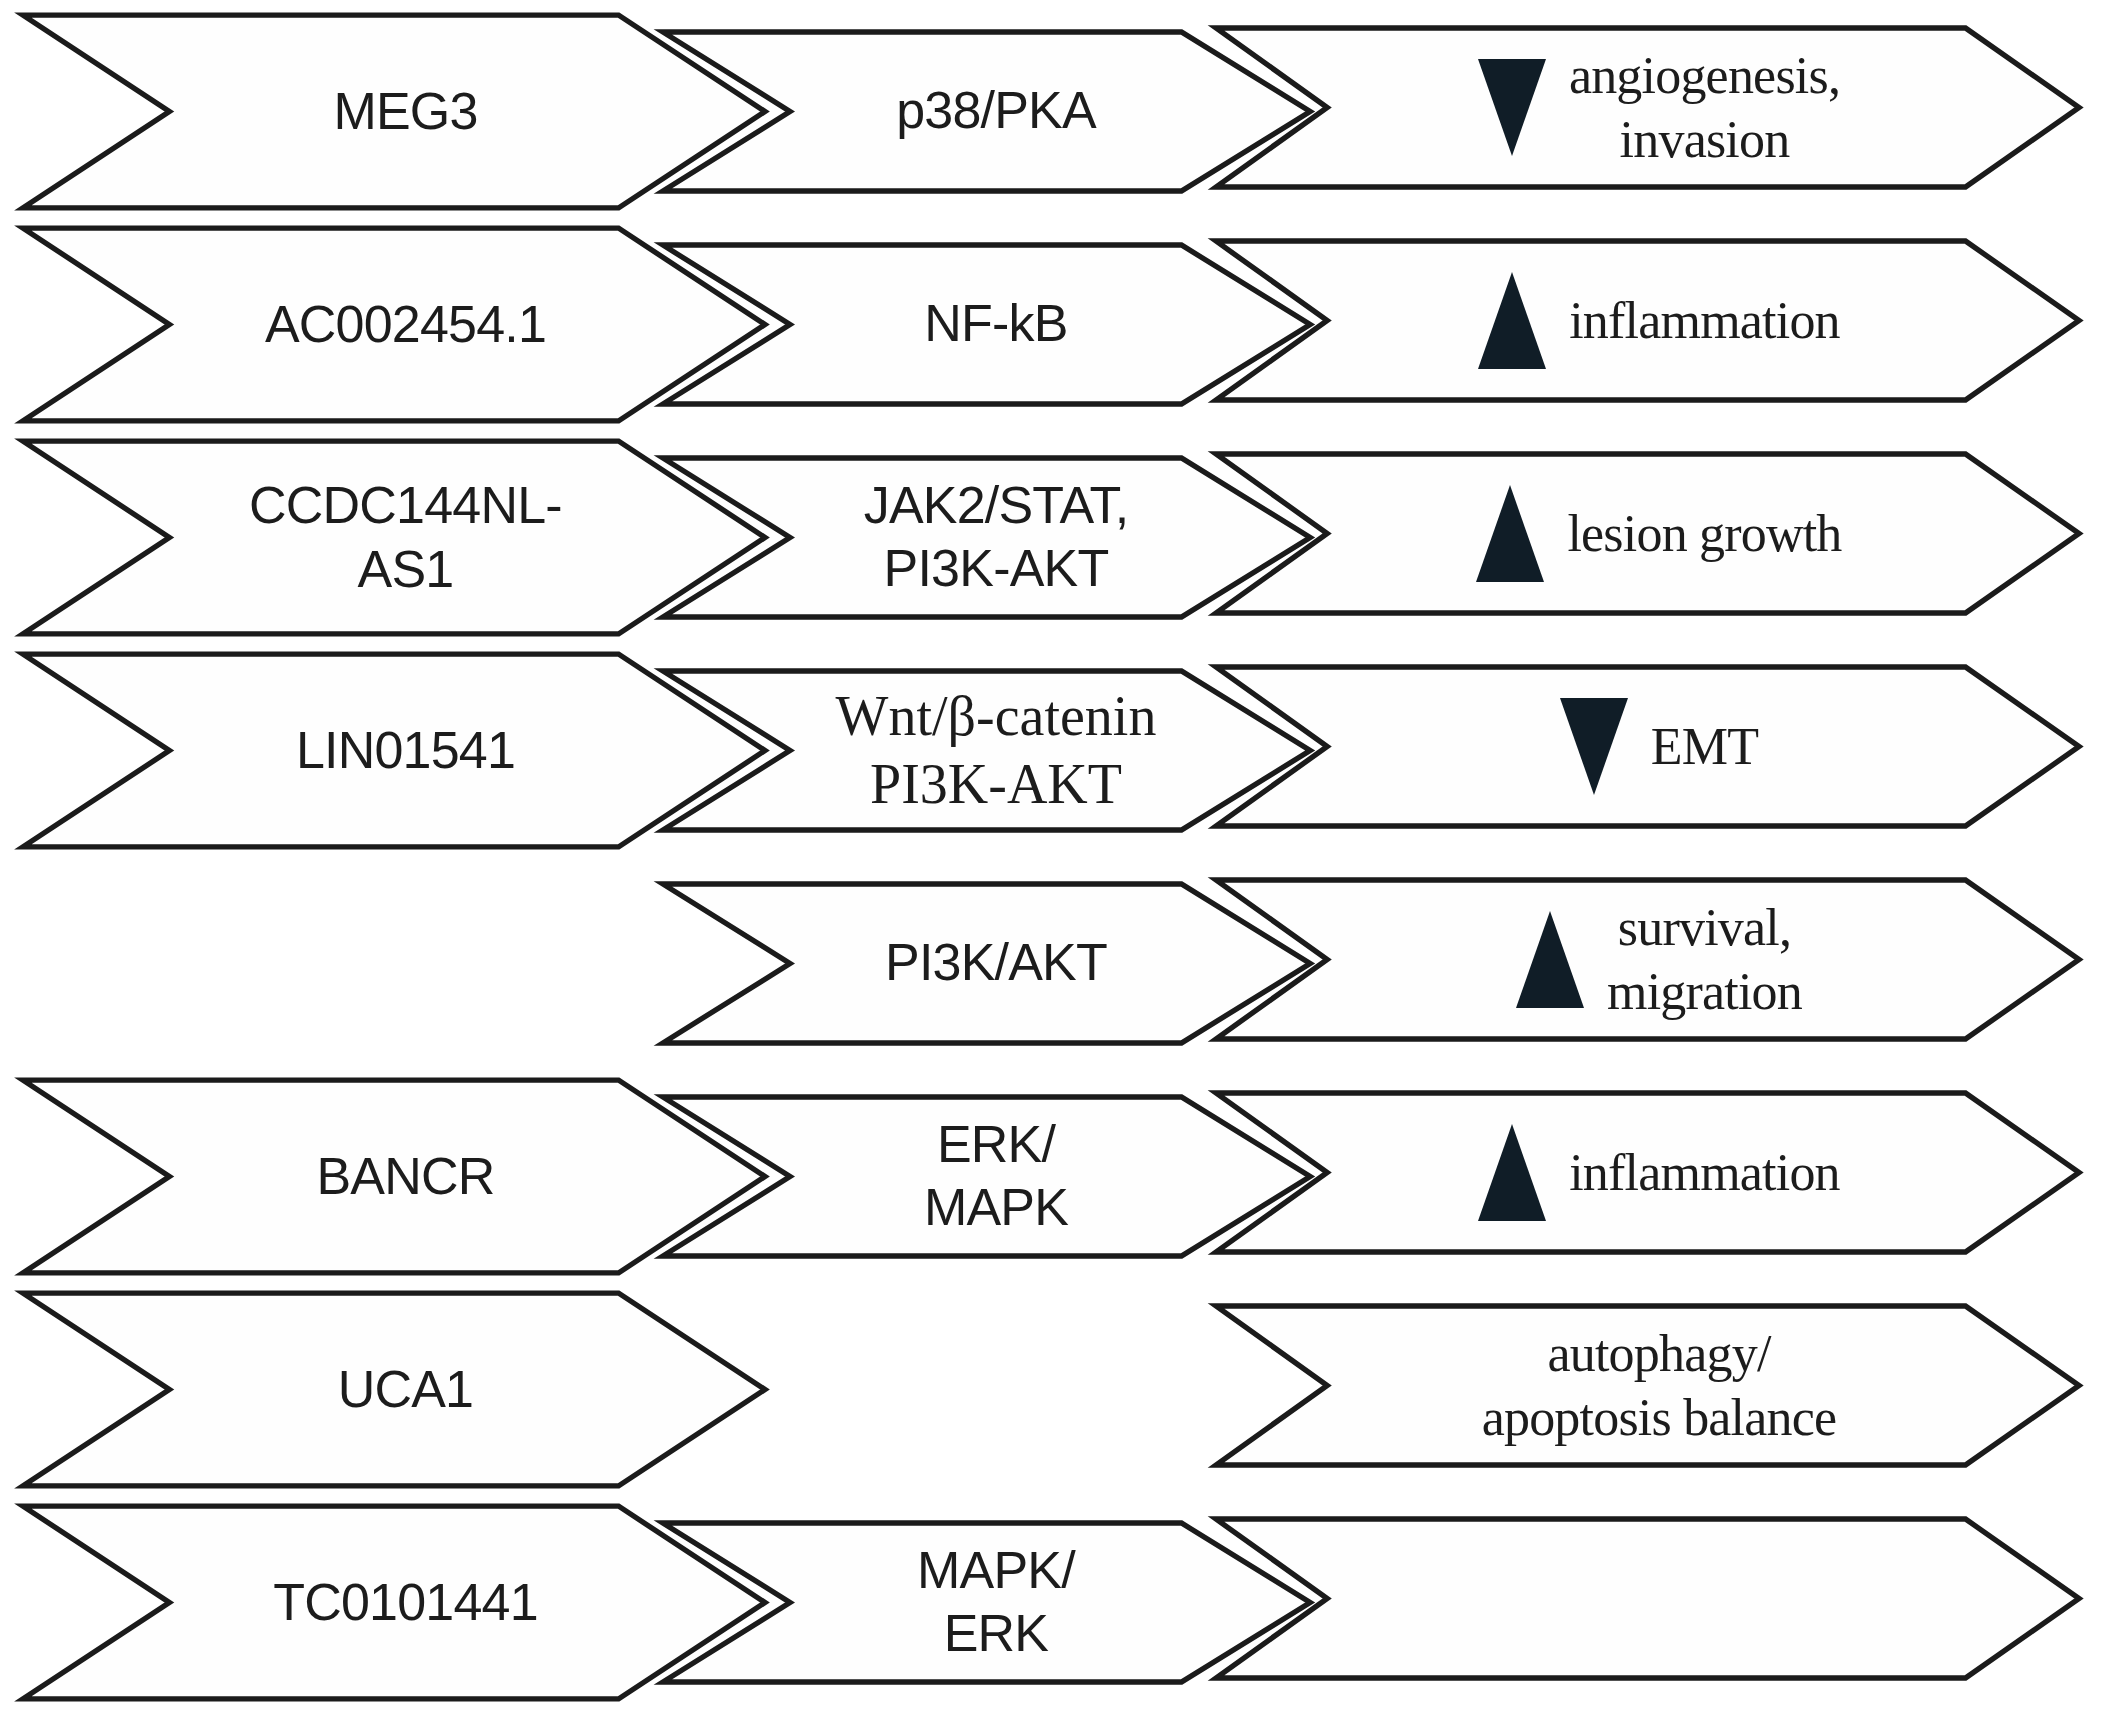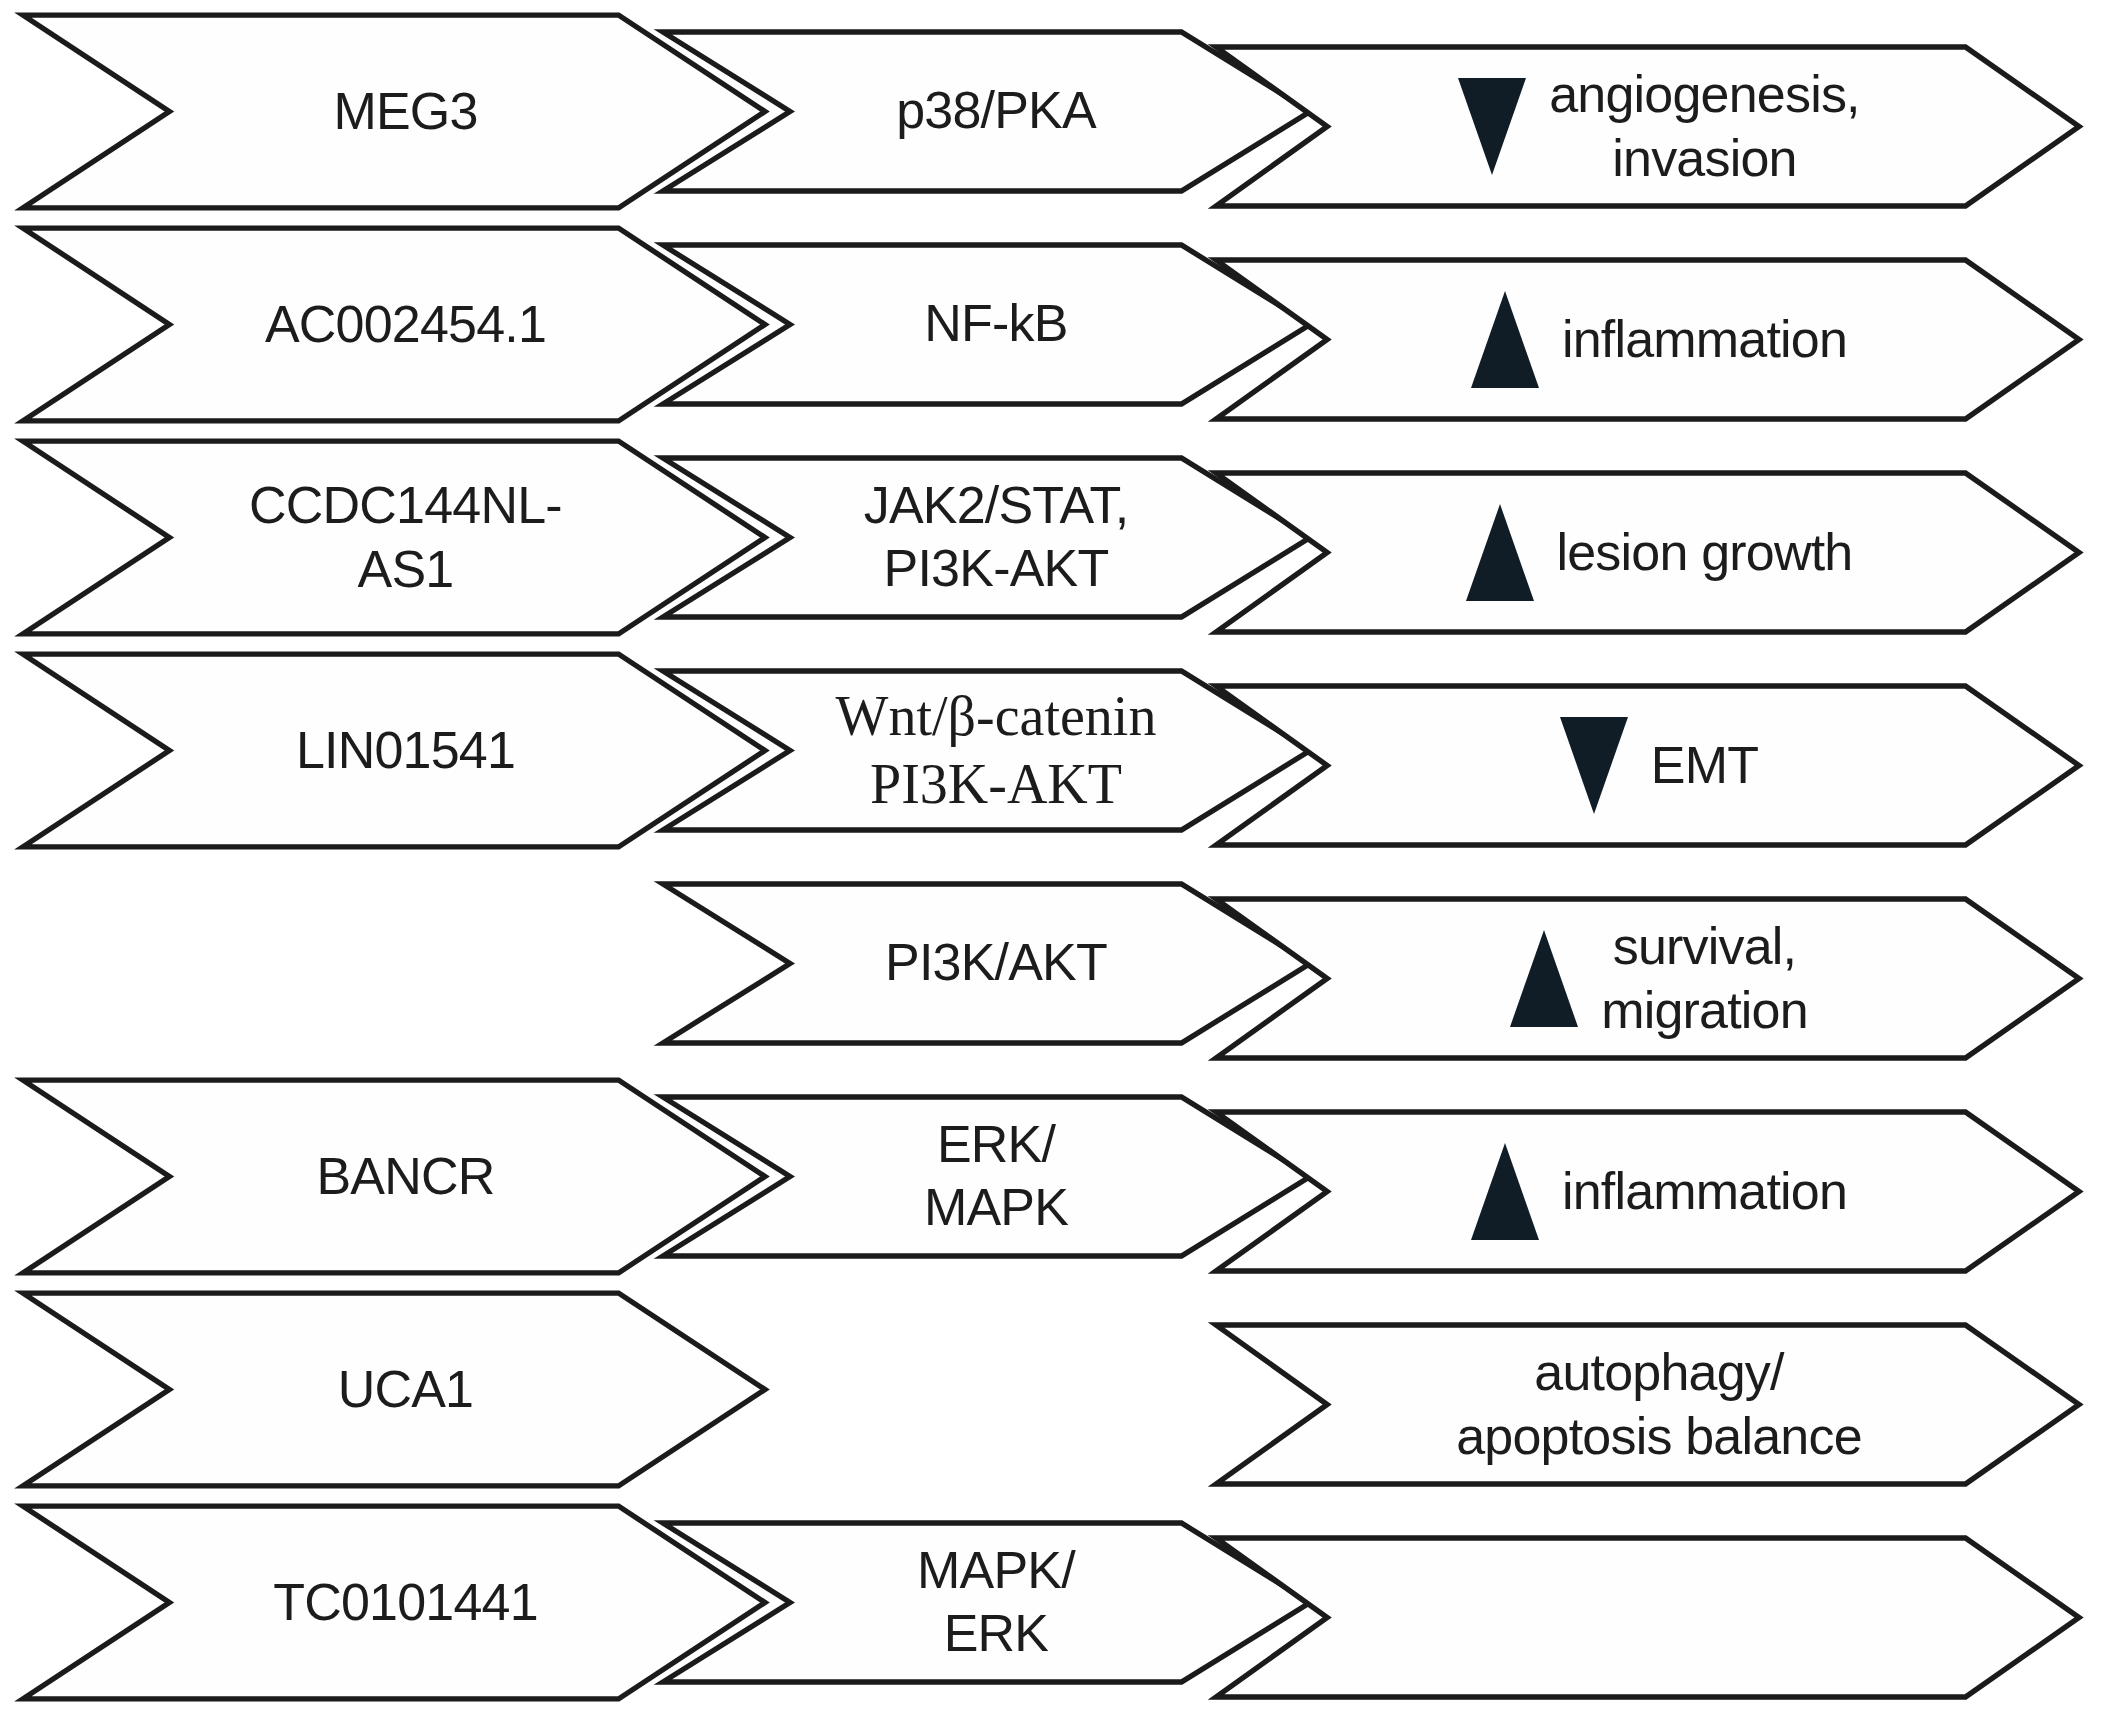--- a/index.html
+++ b/index.html
@@ -28,21 +28,21 @@
   }
   .cell svg {
     position: absolute;
     left: 0;
     top: 0;
     overflow: visible;
     display: block;
   }
   .cell-lncrna  { left: 23px;  top: 0;    width: 742px;  height: 193px; }
   .cell-pathway { left: 662px; top: 16.7px; width: 649px;  height: 159px; }
-  .cell-effect  { left: 1215px;top: 32px; width: 865px; height: 159px; }
+  .cell-effect  { left: 1215px;top: 13px; width: 865px; height: 159px; font-family: Liberation Serif, serif; }
 
   .shape-outline {
     fill: #fefefe;
     stroke: #1b1b1b;
     stroke-width: 7;
     stroke-linejoin: miter;
   }
 
   .content {
     position: absolute;

